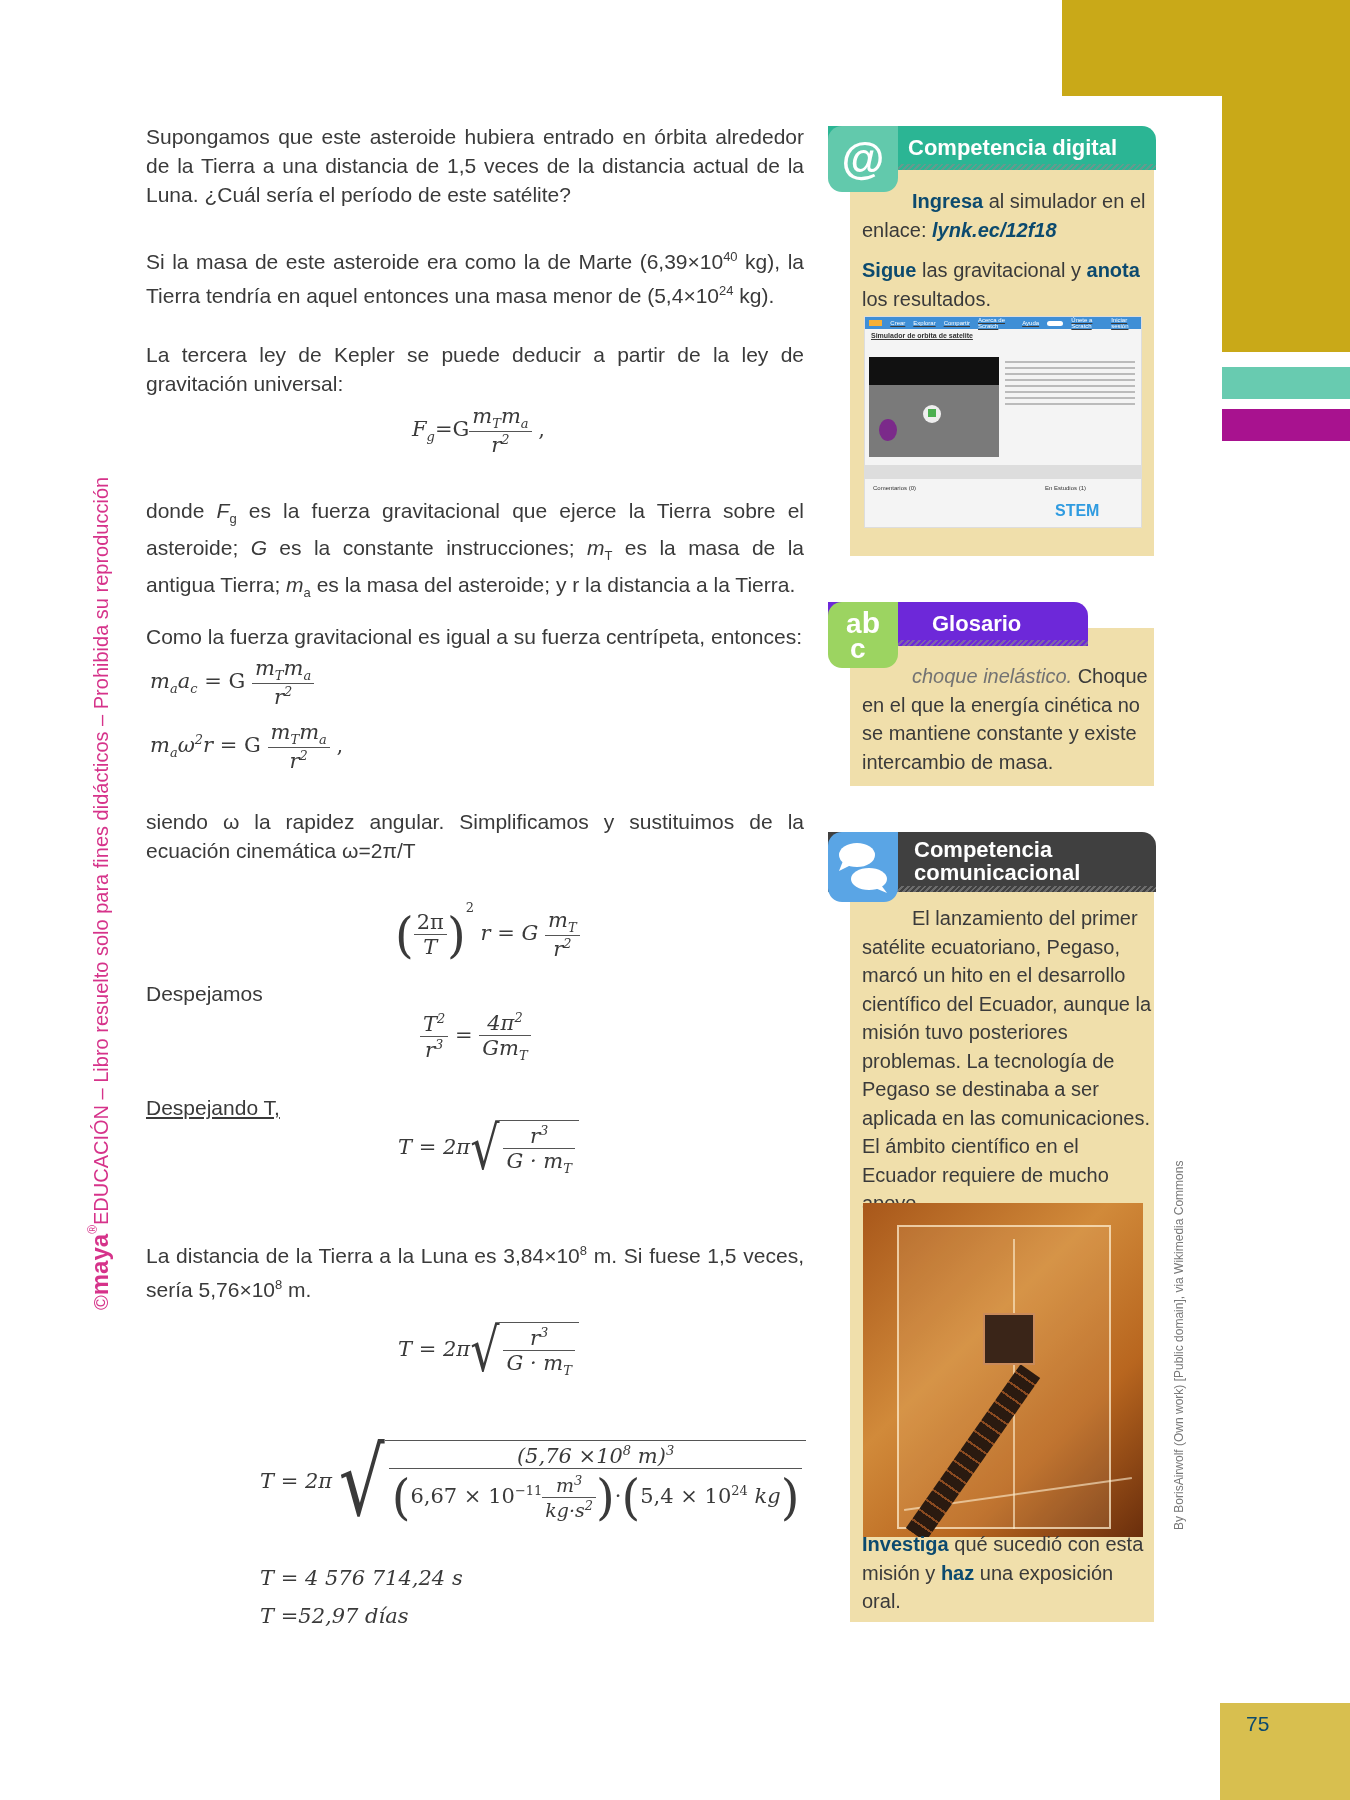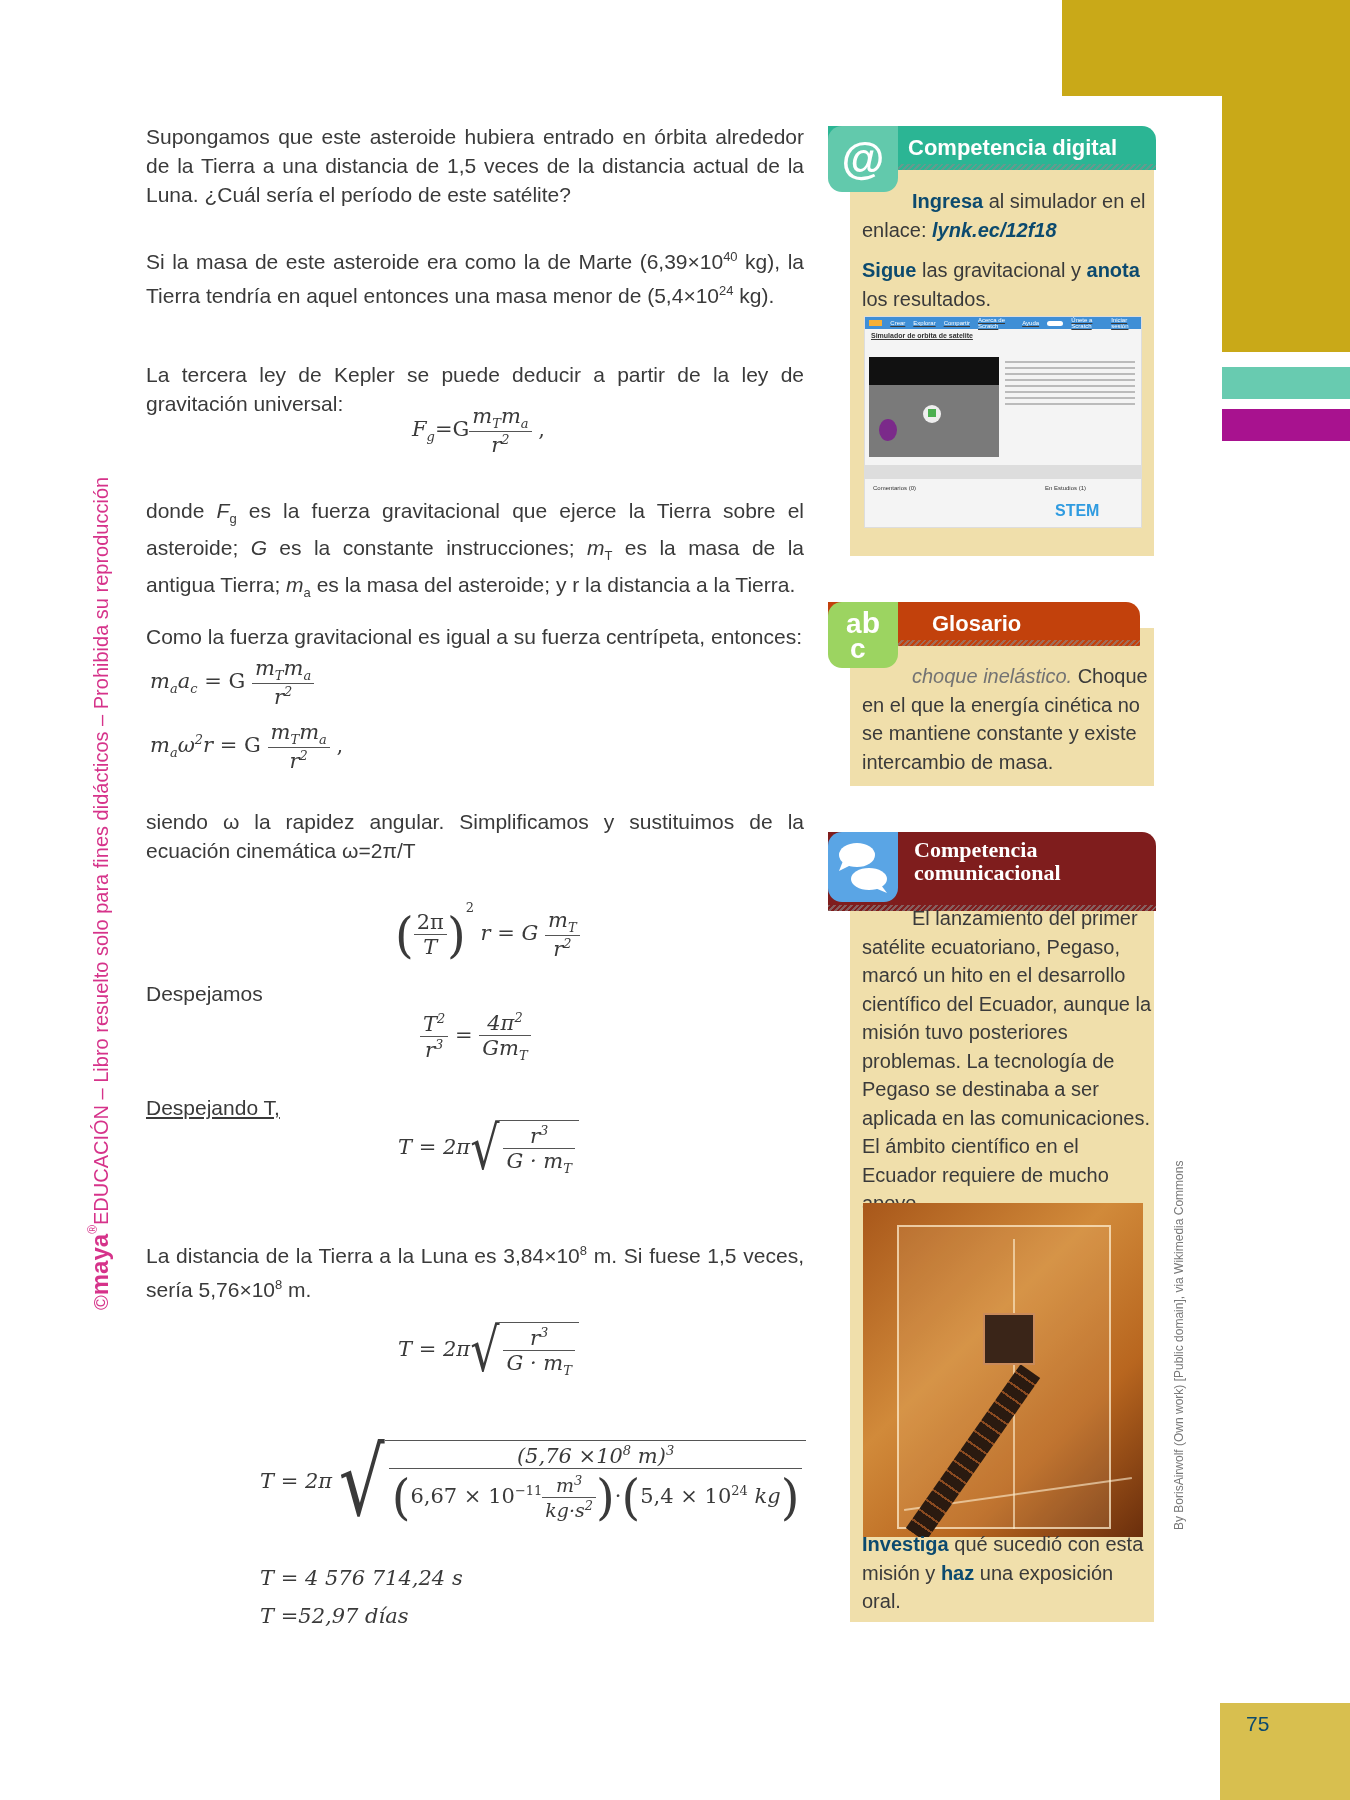--- a/index.html
+++ b/index.html
@@ -53,21 +53,21 @@
 <div class="abs side-text">
   <span>©</span><span class="brand">maya</span><span style="font-size:12px;vertical-align:top">®</span><span>EDUCACIÓN – Libro resuelto solo para fines didácticos – Prohibida su reproducción</span>
 </div>
 
 <p class="p" style="top:122px;">Supongamos que este asteroide hubiera entrado en órbita alrededor de la Tierra a una distancia de 1,5 veces de la distancia actual de la Luna. ¿Cuál sería el período de este satélite?</p>
 
 <p class="p" style="top:242px;">
   <span>Si la masa de este asteroide era como la de Marte (6,39×10</span><sup>40</sup><span> kg), la Tierra tendría en aquel entonces una masa menor de (5,4×10</span><sup>24</sup><span> kg).</span>
 </p>
 
-<p class="p" style="top:340px;margin-top:20px;">La tercera ley de Kepler se puede deducir a partir de la ley de gravitación universal:</p>
+<p class="p" style="top:340px;">La tercera ley de Kepler se puede deducir a partir de la ley de gravitación universal:</p>
 
 <div class="eq" style="left:412px; top:404px;">
   <span>F</span><sub>g</sub><span class="up">=G</span><span class="frac"><span class="num"><span>m</span><sub>T</sub><span>m</span><sub>a</sub></span><span class="den"><span>r</span><sup>2</sup></span></span><span class="up"> ,</span>
 </div>
 
 <p class="p" style="top:496px;">
   <span>donde </span><i>F</i><sub>g</sub><span> es la fuerza gravitacional que ejerce la Tierra sobre el asteroide; </span><i>G</i><span> es la constante instrucciones; </span><i>m</i><sub>T</sub><span> es la masa de la antigua Tierra; </span><i>m</i><sub>a</sub><span> es la masa del asteroide; y r la distancia a la Tierra.</span>
 </p>
 
 <p class="p" style="top:622px;">Como la fuerza gravitacional es igual a su fuerza centrípeta, entonces:</p>
@@ -156,33 +156,33 @@
     <div style="height:2px; background:#bbb; margin:4px 0;"></div>
     <div style="height:2px; background:#bbb; margin:4px 0;"></div>
   </div>
   <div style="position:absolute; left:0; right:0; top:148px; height:14px; background:#ddd;"></div>
   <div style="position:absolute; left:8px; top:168px; color:#333;">Comentarios (0)</div>
   <div style="position:absolute; left:180px; top:168px; color:#333;">En Estudios (1)</div>
   <div style="position:absolute; left:190px; top:185px; font-size:16px; font-weight:bold; color:#2f9be0;">STEM</div>
 </div>
 
 <div class="box" style="top:628px; height:158px;"></div>
-<div class="box-head" style="top:602px; width:312px; background:#c2410c;">
+<div class="box-head" style="top:602px; width:260px; background:#6d28d9;">
   <span style="position:absolute; left:104px; top:9px;">Glosario</span>
   <span class="stripe"></span>
 </div>
 <div class="box-icon" style="top:602px; background:#9cd461; font-size:28px; font-weight:bold; line-height:0.9;">
   <span style="display:inline-block; text-align:left;">a<span style="font-size:30px;">b</span><br><span style="margin-left:4px;">c</span></span>
 </div>
 <div class="box-text" style="top:662px;">
   <span class="indent"></span><span style="color:#737373;font-style:italic;">choque inelástico.</span><span> Choque en el que la energía cinética no se mantiene constante y existe intercambio de masa.</span>
 </div>
 
 <div class="box" style="top:860px; height:762px;"></div>
-<div class="box-head" style="top:832px; height:79px; width:328px; background:#7f1d1d; line-height:23px;font-family:Liberation Serif, serif;">
+<div class="box-head" style="top:832px; height:60px; width:328px; background:#404040; line-height:23px;">
   <span style="position:absolute; left:86px; top:6px;"><span>Competencia</span><br><span>comunicacional</span></span>
   <span class="stripe"></span>
 </div>
 <div class="box-icon" style="top:832px; height:70px; background:#5aa5e5;">
   <svg width="56" height="56" viewBox="0 0 56 56">
     <ellipse cx="22" cy="16" rx="18" ry="12" fill="#fff"></ellipse>
     <polygon points="8,22 4,32 16,26" fill="#fff"></polygon>
     <ellipse cx="34" cy="40" rx="18" ry="11" fill="#fff"></ellipse>
     <polygon points="46,46 52,54 40,49" fill="#fff"></polygon>
   </svg>

